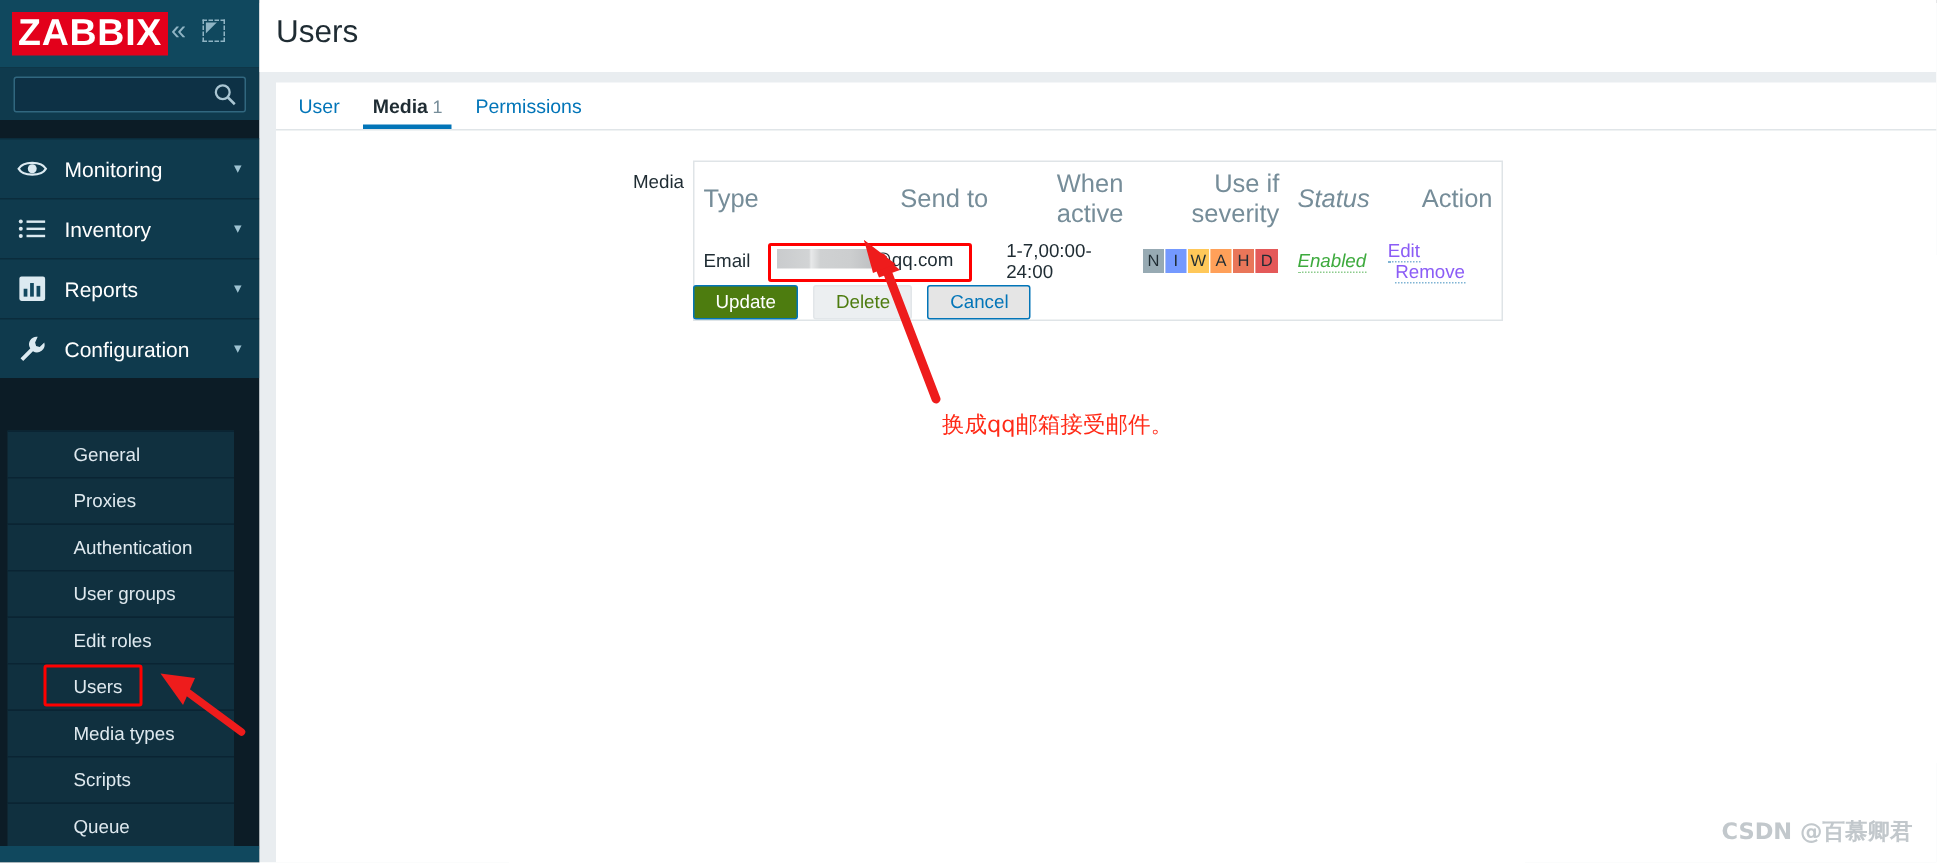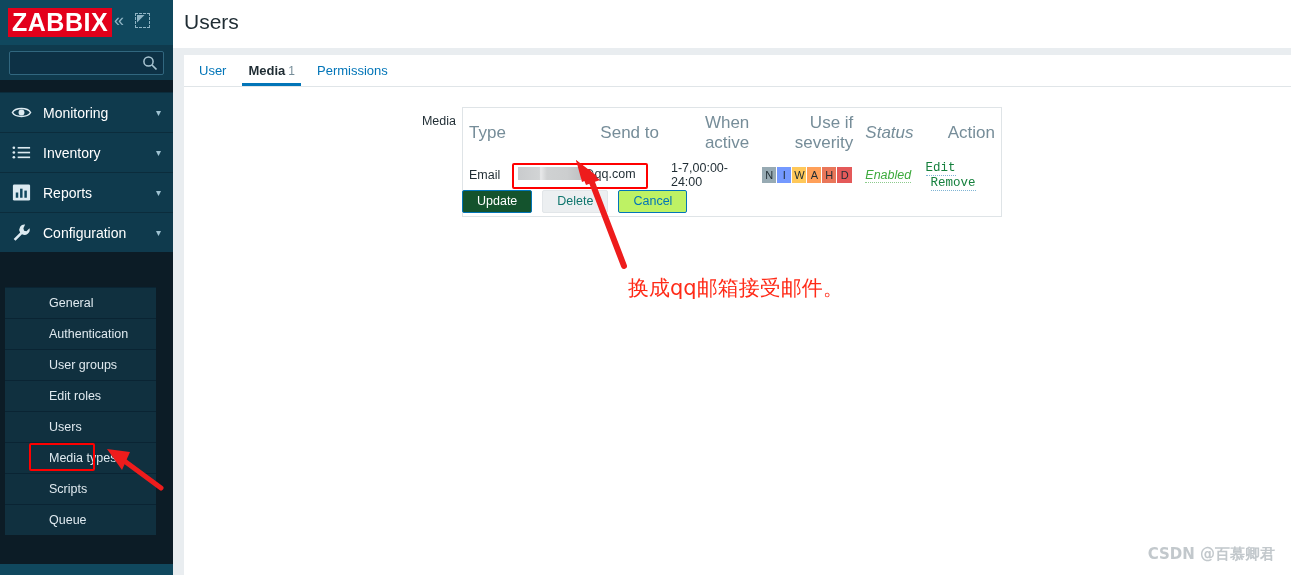--- a/index.html
+++ b/index.html
@@ -281,25 +281,24 @@
     line-height: 16px;
     text-align: center;
     color: #1f2c33;
     display: inline-block;
     border-right: 1px solid #ffffff;
     font-family: "Liberation Sans", sans-serif;
   }
   .sev span:last-child { border-right: none; }
 
   .lnk {
-    color: #15803d;
+    color: #8b5cf6;
     text-decoration: none;
     border-bottom: 1px dotted #7fb4d4;
     cursor: pointer;
-    font-family: Liberation Mono, monospace;
   }
   .lnk-green {
     color: #3daa3d;
     text-decoration: none;
     border-bottom: 1px dotted #8ccb8c;
     cursor: pointer;
   }
   .add-link { font-size: 12.5px; }
 
   .btn-row {
@@ -309,29 +308,29 @@
   .btn {
     height: 23px;
     padding: 0 14px;
     font-size: 12.5px;
     border-radius: 2px;
     border: 1px solid transparent;
     line-height: 21px;
     cursor: pointer;
     font-family: "Liberation Sans", sans-serif;
   }
-  .btn-primary { background: #14532d; color: #ffffff; border-color: #0275b8; }
-  .btn-disabled { background: #eceff1; color: #0f766e; border-color: #e2e6e9; cursor: default; }
-  .btn-ghost { background: #bef264; color: #0275b8; border-color: #0275b8; }
+  .btn-primary { background: #4d7c0f; color: #ffffff; border-color: #0275b8; }
+  .btn-disabled { background: #eceff1; color: #4d7c0f; border-color: #e2e6e9; cursor: default; }
+  .btn-ghost { background: #e5e5e5; color: #0275b8; border-color: #0275b8; }
 
   
   .annot-text {
     position: absolute;
     left: 628px; top: 274px;
-    font-size: 21px;
+    font-size: 15px;
     color: #ff2a17;
     font-family: "DejaVu Sans", sans-serif;
     white-space: nowrap;
   }
   .arrow-svg { position: absolute; left: 0; top: 0; pointer-events: none; }
 
   .watermark {
     position: absolute;
     right: 16px; bottom: 11px;
     font-size: 15px;
@@ -422,20 +421,23 @@
         </span>
         <span class="nav-label">Configuration</span>
         <span class="nav-chev">▾</span>
       </div>
 
     </div>
 
     <div class="submenu">
       <div class="sub-item">
         <span class="sub-label">General</span>
+      </div>
+      <div class="sub-item">
+        <span class="sub-label">Proxies</span>
       </div>
       <div class="sub-item">
         <span class="sub-label">Authentication</span>
       </div>
       <div class="sub-item">
         <span class="sub-label">User groups</span>
       </div>
       <div class="sub-item">
         <span class="sub-label">Edit roles</span>
       </div>

